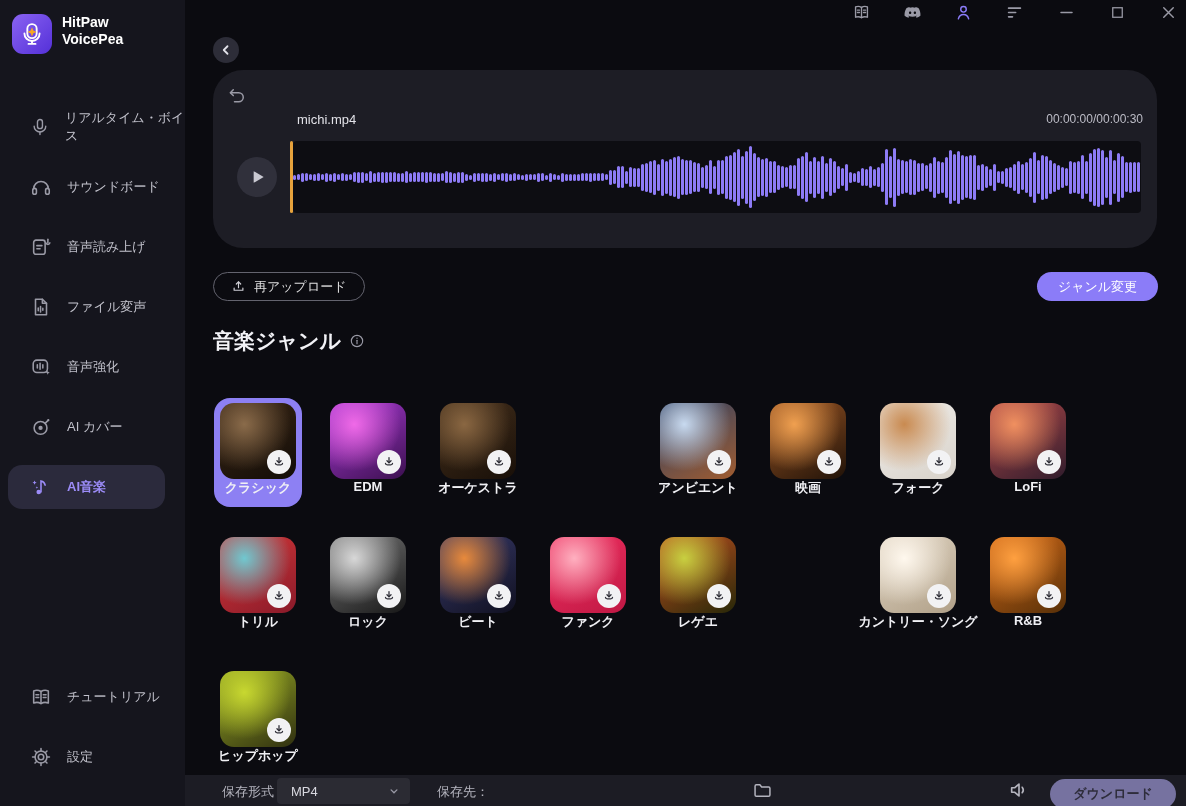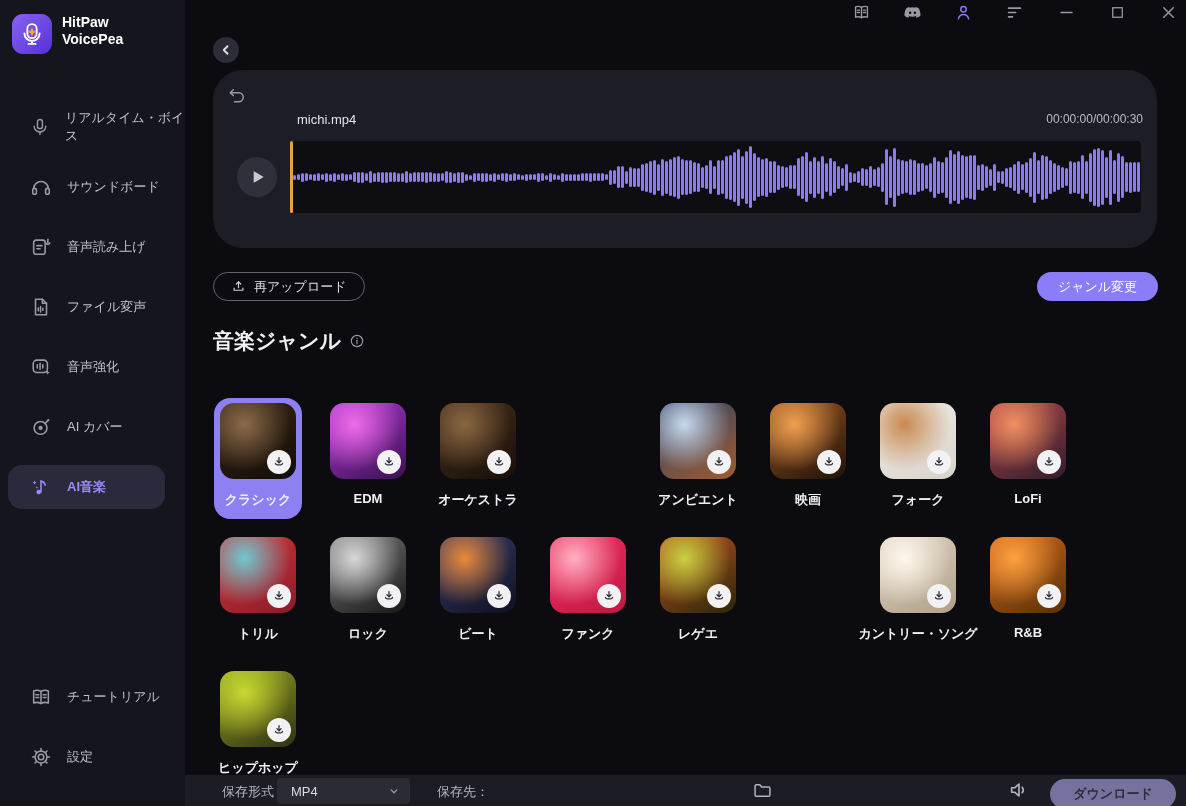--- a/index.html
+++ b/index.html
@@ -56,21 +56,21 @@
   .section-head{position:absolute;left:213px;top:327px;display:flex;align-items:center;gap:8px;}
   .section-title{font-size:21px;font-weight:bold;color:#f2f2f6;}
   .info-ico{width:16px;height:16px;color:#9a9aa6;}
 
   
   .grid{position:absolute;left:203px;top:398px;width:880px;height:420px;}
   .tile{position:absolute;width:110px;display:flex;justify-content:center;cursor:pointer;}
   .tile-inner{display:flex;flex-direction:column;align-items:center;padding:5px 6px 10px;border-radius:16px;}
   .tile-inner.selected{background:#8d80f3;}
   .tile-img{position:relative;width:76px;height:76px;border-radius:14px;background:#333;}
-  .tile-label{margin-top:12px;font-size:13px;font-weight:bold;color:#f0f0f4;white-space:nowrap;}
+  .tile-label{font-size:13px;font-weight:bold;color:#f0f0f4;white-space:nowrap;}
   .dl{position:absolute;right:5px;bottom:5px;width:24px;height:24px;border-radius:50%;background:#f2f2f4;
       color:#2f2f38;display:flex;align-items:center;justify-content:center;padding:5px;box-sizing:border-box;}
 
   
   .footer{position:absolute;left:185px;top:775px;width:1001px;height:31px;background:#1c1c24;z-index:5;}
   .f-label{position:absolute;top:8px;font-size:13px;color:#b4b4be;}
   #fmt-label{left:37px;}
   #dest-label{left:252px;}
   .f-select{position:absolute;top:3px;height:26px;background:#2b2b33;border-radius:4px;display:flex;
             align-items:center;justify-content:space-between;padding:0 9px 0 14px;font-size:13px;color:#d8d8e0;

